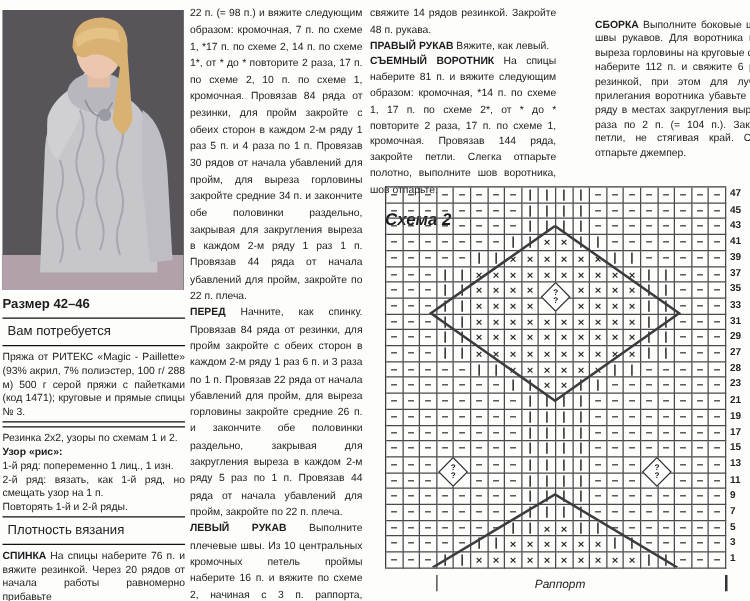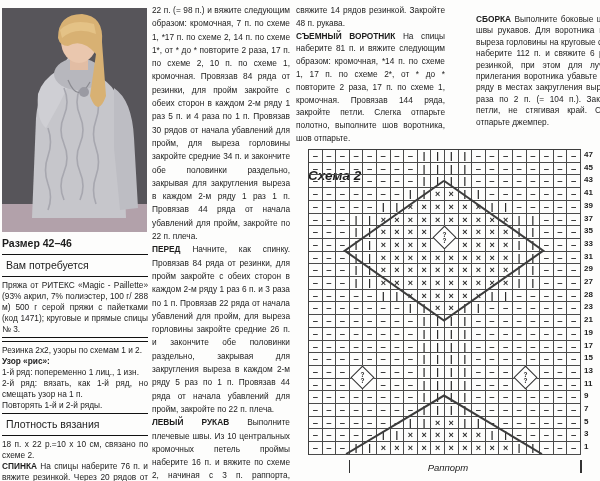--- a/index.html
+++ b/index.html
@@ -84,32 +84,32 @@
     <hr class="rule">
     <hr class="rule">
     <p>Резинка 2х2, узоры по схемам 1 и 2.</p>
     <p class="bold-line">Узор «рис»:</p>
     <p>1-й ряд: попеременно 1 лиц., 1 изн.</p>
     <p>2-й ряд: вязать, как 1-й ряд, но смещать узор на 1 п.</p>
     <p>Повторять 1-й и 2-й ряды.</p>
     <hr class="rule">
     <div class="sect-title">Плотность вязания</div>
     <hr class="rule">
-    <p>18 п. х 22 р.=10 х 10 см, связано по схеме 2.</p>
     <p><span class="lead">СПИНКА</span> <span>На спицы наберите 76 п. и вяжите резинкой. Через 20 рядов от начала работы равномерно прибавьте</span></p>
   </div>
 
   <div class="col mid-col">
     <p>22 п. (= 98 п.) и вяжите следующим образом: кромочная, 7 п. по схеме 1, *17 п. по схеме 2, 14 п. по схеме 1*, от * до * повторите 2 раза, 17 п. по схеме 2, 10 п. по схеме 1, кромочная. Провязав 84 ряда от резинки, для пройм закройте с обеих сторон в каждом 2-м ряду 1 раз 5 п. и 4 раза по 1 п. Провязав 30 рядов от начала убавлений для пройм, для выреза горловины закройте средние 34 п. и закончите обе половинки раздельно, закрывая для закругления выреза в каждом 2-м ряду 1 раз 1 п. Провязав 44 ряда от начала убавлений для пройм, закройте по 22 п. плеча.</p>
     <p><span class="lead">ПЕРЕД</span> <span>Начните, как спинку. Провязав 84 ряда от резинки, для пройм закройте с обеих сторон в каждом 2-м ряду 1 раз 6 п. и 3 раза по 1 п. Провязав 22 ряда от начала убавлений для пройм, для выреза горловины закройте средние 26 п. и закончите обе половинки раздельно, закрывая для закругления выреза в каждом 2-м ряду 5 раз по 1 п. Провязав 44 ряда от начала убавлений для пройм, закройте по 22 п. плеча.</span></p>
     <p><span class="lead">ЛЕВЫЙ РУКАВ</span> <span>Выполните плечевые швы. Из 10 центральных кромочных петель проймы наберите 16 п. и вяжите по схеме 2, начиная с 3 п. раппорта, прибавляя с обеих сторон в каждом 2-м ряду 5 раз по 2 п., 10 раз по 1 п., 1 раз 5 п. (=66 п.), при этом включая в работу кромочные петли проймы. Прибавленные петли включайте в узор следующим образом: кромочная, 8 п. узором «рис», 14 п. по схеме 1, 17 п. по схеме 2, 17 п. по схеме 1, 8 п. узором «рис», кромочная. Провязав 34 ряда, одновременно убавьте для скосов с обеих сторон в каждом 8-м ряду 3 раза по 1 п. и в каждом 6-м ряду 6 раз по 1 п. Через 132 ряда от начала работы</span></p>
   </div>
 
   <div class="col col3">
     <p>свяжите 14 рядов резинкой. Закройте 48 п. рукава.</p>
+    <p><span class="lead">ПРАВЫЙ РУКАВ</span> <span>Вяжите, как левый.</span></p>
     <p><span class="lead">СЪЕМНЫЙ ВОРОТНИК</span> <span>На спицы наберите 81 п. и вяжите следующим образом: кромочная, *14 п. по схеме 1, 17 п. по схеме 2*, от * до * повторите 2 раза, 17 п. по схеме 1, кромочная. Провязав 144 ряда, закройте петли. Слегка отпарьте полотно, выполните шов воротника, шов отпарьте.</span></p>
   </div>
 
   <div class="col col4">
     <p><span class="lead">СБОРКА</span> <span>Выполните боковые швы и швы рукавов. Для воротника вдоль выреза горловины на круговые спицы наберите 112 п. и свяжите 6 рядов резинкой, при этом для лучшего прилегания воротника убавьте в 1-м ряду в местах закругления выреза 4 раза по 2 п. (= 104 п.). Закройте петли, не стягивая край. Слегка отпарьте джемпер.</span></p>
   </div>
 
   <div class="chart">
     <div class="chart-title">Схема 2</div>
     <div class="grid-wrap">

